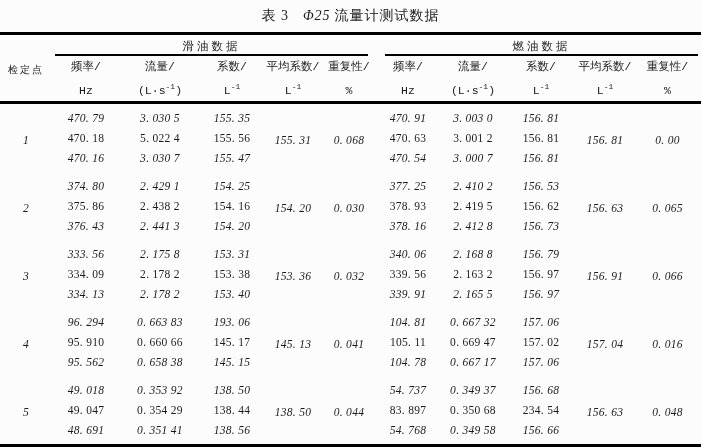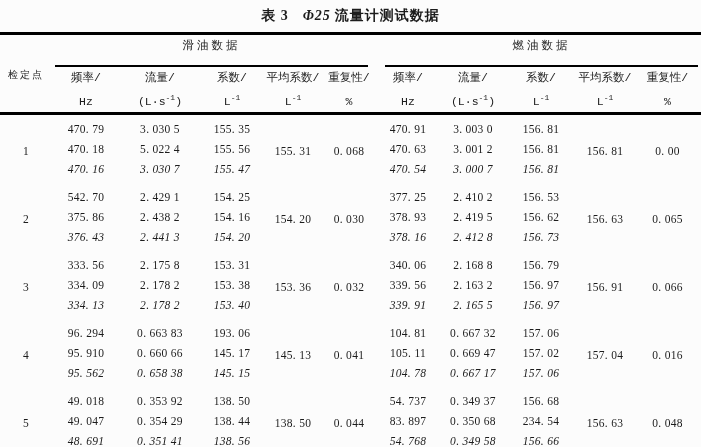--- a/index.html
+++ b/index.html
@@ -4,55 +4,55 @@
 <style>
   html,body{margin:0;padding:0;}
   body{
     width:701px;height:447px;overflow:hidden;
     background:#fcfcfc;color:#1c1c1c;
     font-family:"Liberation Serif","DejaVu Serif",serif;
   }
   .page{width:701px;height:447px;position:relative;}
   .title{
     text-align:center;padding-top:7px;height:20px;
-    font-size:14px;font-weight:bold;letter-spacing:1px;
+    font-size:14px;font-weight:normal;letter-spacing:1px;
   }
   .title .t-label{margin-right:14px;}
   .title .t-symbol{font-style:italic;margin-right:4px;}
   .tbl-wrap{
     margin-top:5px;
     border-top:3px solid #000;
     border-bottom:3px solid #000;
   }
   table{
     width:701px;border-collapse:collapse;table-layout:fixed;
     font-size:11.5px;
   }
   th,td{
     text-align:center;vertical-align:middle;
     padding:0;font-weight:normal;white-space:nowrap;
   }
   
   tr.grp th{height:18px;padding-top:3px;}
   th.grp-cell .spanner{
     display:block;letter-spacing:3px;
-    border-bottom:2px solid #000;padding-bottom:12px;
+    border-bottom:2px solid #000;padding-bottom:0;
   }
   th.grp-left .spanner{margin:0 8px 0 3px;}
   th.grp-right .spanner{margin:0 3px 0 9px;}
   
   tr.sub th{height:45px;border-bottom:3px solid #000;font-family:Liberation Mono, monospace;}
   tr.sub th .h1,.h2{display:block;line-height:20px;}
   th.pointh{
     border-bottom:3px solid #000;letter-spacing:2px;font-size:10px;
   }
   sup{font-size:8px;}
   
   tbody td{height:20px;line-height:20px;letter-spacing:0.3px;}
-  tr.gf td{padding-top:4px;}
+  tr.gf td{padding-top:4px;font-style:italic;}
   tr.gl td{padding-bottom:4px;font-style:italic;}
 </style>
 </head>
 <body>
 
 <div class="page">
 
   <div class="title">
     <span class="t-label">表 3</span><span class="t-symbol">Φ25</span><span>流量计测试数据</span>
   </div>
@@ -152,21 +152,21 @@
         <td>470. 16</td>
         <td>3. 030 7</td>
         <td>155. 47</td>
         <td>470. 54</td>
         <td>3. 000 7</td>
         <td>156. 81</td>
       </tr>
 
       <tr class="gf">
         <td rowspan="3">2</td>
-        <td>542. 70</td>
+        <td>374. 80</td>
         <td>2. 429 1</td>
         <td>154. 25</td>
         <td rowspan="3">154. 20</td>
         <td rowspan="3">0. 030</td>
         <td>377. 25</td>
         <td>2. 410 2</td>
         <td>156. 53</td>
         <td rowspan="3">156. 63</td>
         <td rowspan="3">0. 065</td>
       </tr>

